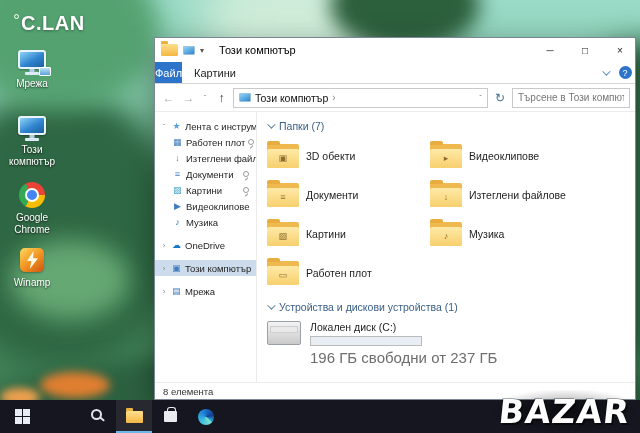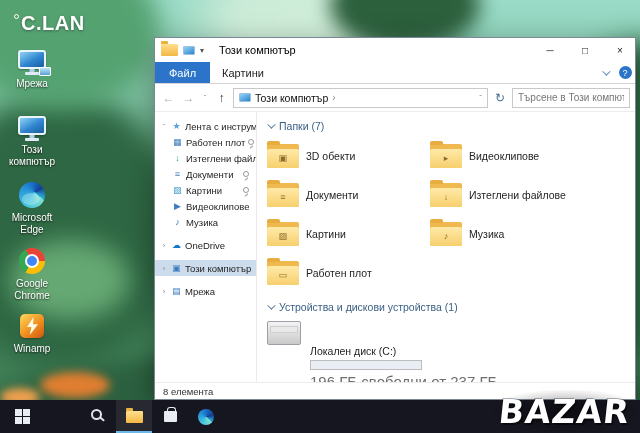--- a/index.html
+++ b/index.html
@@ -69,21 +69,21 @@
                       background:#eab23f; border-radius:1px 1px 0 0; }
   .qat-mini { width:12px; height:9px; border-radius:1px;
               background:linear-gradient(150deg,#8fd4f7,#2f84cf); border:1px solid #9cc0dd; }
   .qat-chev { font-size:8px; color:#555; }
   .tb-title { margin-left:10px; font-size:11px; color:#000; }
   .tb-spacer { flex:1; }
   .win-ctl { width:30px; height:24px; display:flex; align-items:center; justify-content:center;
              font-size:10px; color:#222; }
 
   .tabsrow { height:22px; display:flex; align-items:stretch; background:#fff; border-bottom:1px solid #d6d6d6; }
-  .tab-file { background:#2b74c9; color:#fff; padding:0 14px; display:flex; align-items:center; font-size:11px; }
+  .tab-file { background:#2b74c9; color:#fff; padding:0 0; display:flex; align-items:center; font-size:11px; }
   .tab { padding:0 12px; display:flex; align-items:center; color:#1e1e1e; font-size:11px; }
   .tabs-spacer { flex:1; }
   .ribbon-expand { width:20px; display:flex; align-items:center; justify-content:center; }
   .rb-chev { width:6px; height:6px; border-right:1.5px solid #5a8cc0; border-bottom:1.5px solid #5a8cc0;
              transform:rotate(45deg) translateY(-2px); }
   .ribbon-help { width:20px; display:flex; align-items:center; justify-content:center; }
   .help-circle { width:13px; height:13px; border-radius:50%; background:#2b74c9; color:#fff;
                  font-size:9px; display:flex; align-items:center; justify-content:center; }
 
   .addrrow { height:28px; display:flex; align-items:center; padding:0 5px; gap:3px; border-bottom:1px solid #ececec; }
@@ -131,21 +131,21 @@
   .folder .glyph { position:absolute; z-index:2; left:50%; top:58%; transform:translate(-50%,-50%);
                    font-size:9px; color:#8a6d2f; }
   .tile-label { font-size:10.5px; color:#1e1e1e; }
 
   .drive-tile { display:flex; gap:9px; align-items:flex-start; margin-top:4px; }
   .hdd { width:34px; height:24px; border:1px solid #9aa0a6; border-radius:2px; position:relative; flex-shrink:0;
          background:linear-gradient(180deg,#f4f4f4,#c9c9c9); }
   .hdd::before { content:''; position:absolute; top:4px; left:2px; right:2px; height:5px;
                  background:#e9e9e9; border:1px solid #cfcfcf; }
   .drive-info { display:flex; flex-direction:column; gap:3px; }
-  .drive-name { font-size:10.5px;margin-top:24px; }
+  .drive-name { font-size:10.5px; }
   .drive-bar { width:112px; height:10px; border:1px solid #bcbcbc; background:#e8eef3; }
   .drive-fill { height:100%; background:#26a0da; }
   .drive-detail { font-size:15px; color:#6d6d6d; }
 
   .statusbar { height:17px; border-top:1px solid #ececec; display:flex; align-items:center;
                padding-left:8px; font-size:9.5px; color:#333; }
 
   
   .taskbar { position:absolute; left:0; bottom:0; width:640px; height:33px; background:#15161f;
              display:flex; align-items:center; padding-left:4px; z-index:50; }
@@ -195,24 +195,20 @@
       <div class="mon">
           <span class="net-b"></span>
         </div>
       <div class="di-label">Мрежа</div>
     </div>
     <div class="dicon">
       <div class="mon"></div>
       <div class="di-label">Този компютър</div>
     </div>
     <div class="dicon">
-      <div class="icon-edge"></div>
-      <div class="di-label">Microsoft Edge</div>
-    </div>
-    <div class="dicon">
       <div class="icon-chrome"></div>
       <div class="di-label">Google Chrome</div>
     </div>
     <div class="dicon">
       <div class="icon-wa"></div>
       <div class="di-label">Winamp</div>
     </div>
   </div>
 
   <div class="window">

